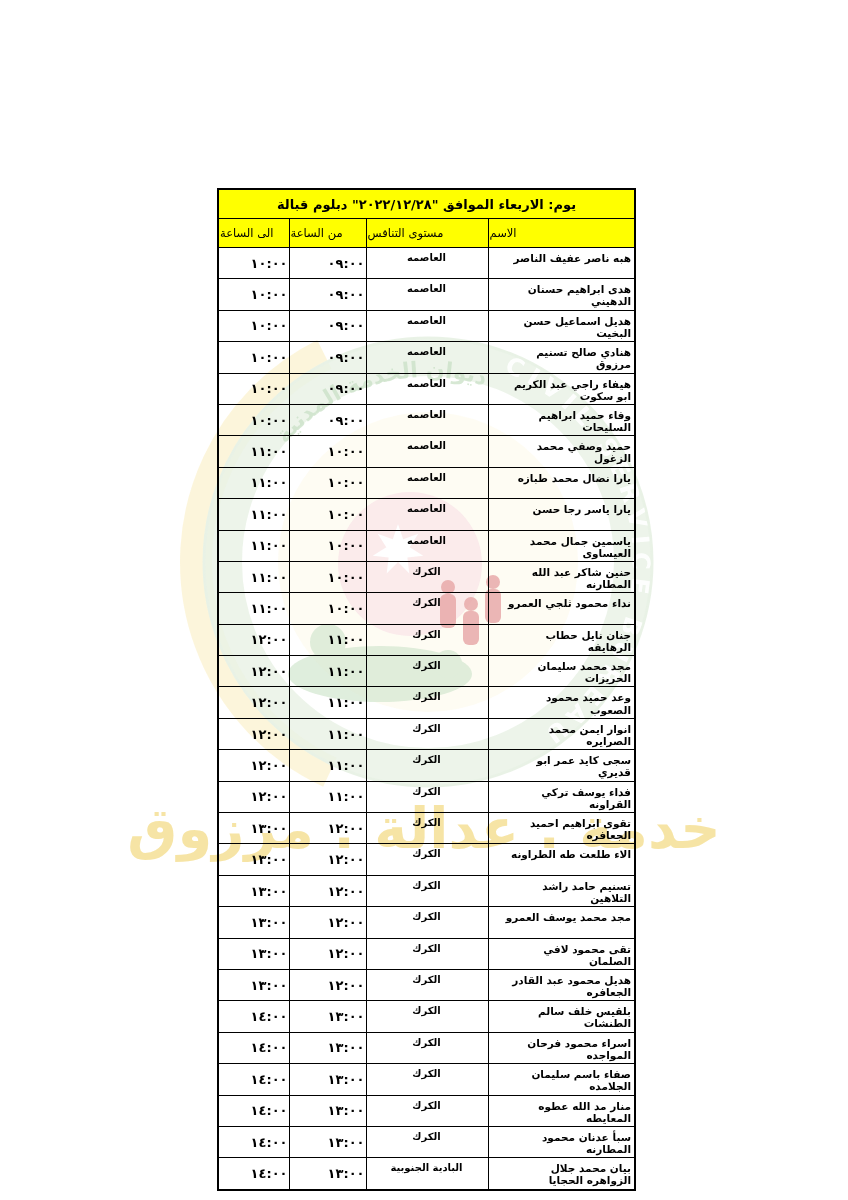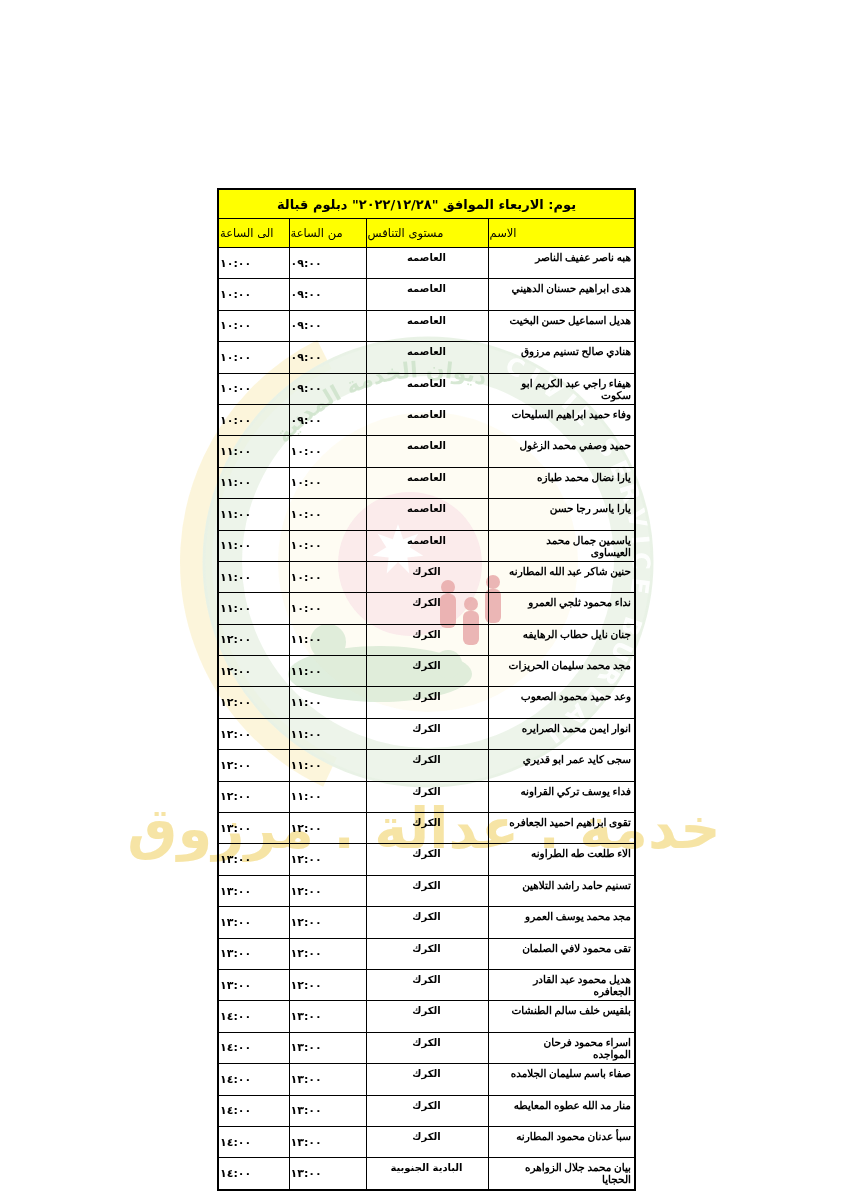--- a/index.html
+++ b/index.html
@@ -27,23 +27,23 @@
   table.schedule td{border:1.2px solid var(--border,#000);overflow:hidden;}
   td.title-cell{
     height:26px;background:var(--header-bg,#ffff00);
     font-weight:bold;font-size:13px;text-align:center;color:#000;
   }
   td.head-cell{
     height:26px;background:var(--header-bg,#ffff00);
     font-weight:normal;font-size:11.5px;text-align:left;color:#000;
   }
   tbody.rows td{height:26.4px;background:transparent;color:#000;}
-  td.name-cell{font-size:10.5px;font-weight:bold;text-align:right;vertical-align:top;padding:4px 3px 0 17px;line-height:1.15;font-family:Liberation Serif, serif;}
+  td.name-cell{font-size:10.5px;font-weight:bold;text-align:right;vertical-align:top;padding:4px 3px 0 17px;line-height:1.15;}
   td.level-cell{font-size:10px;font-weight:bold;text-align:center;vertical-align:top;padding:4px 2px 0 1px;}
-  td.time-cell{font-size:11px;font-weight:bold;text-align:left;vertical-align:middle;letter-spacing:1.5px;}
+  td.time-cell{font-size:13px;font-weight:bold;text-align:right;vertical-align:middle;letter-spacing:1.5px;}
   col.c-name{width:147px;} col.c-level{width:122px;} col.c-from{width:77px;} col.c-to{width:71px;}
 </style>
 </head>
 <body>
 
 <div class="page">
 
   <svg class="seal" viewBox="0 0 560 560" xmlns="http://www.w3.org/2000/svg">
     <defs>
       <path id="ringFull" d="M 280,75 A 205,205 0 1 1 279.9,75" fill="none"></path>

